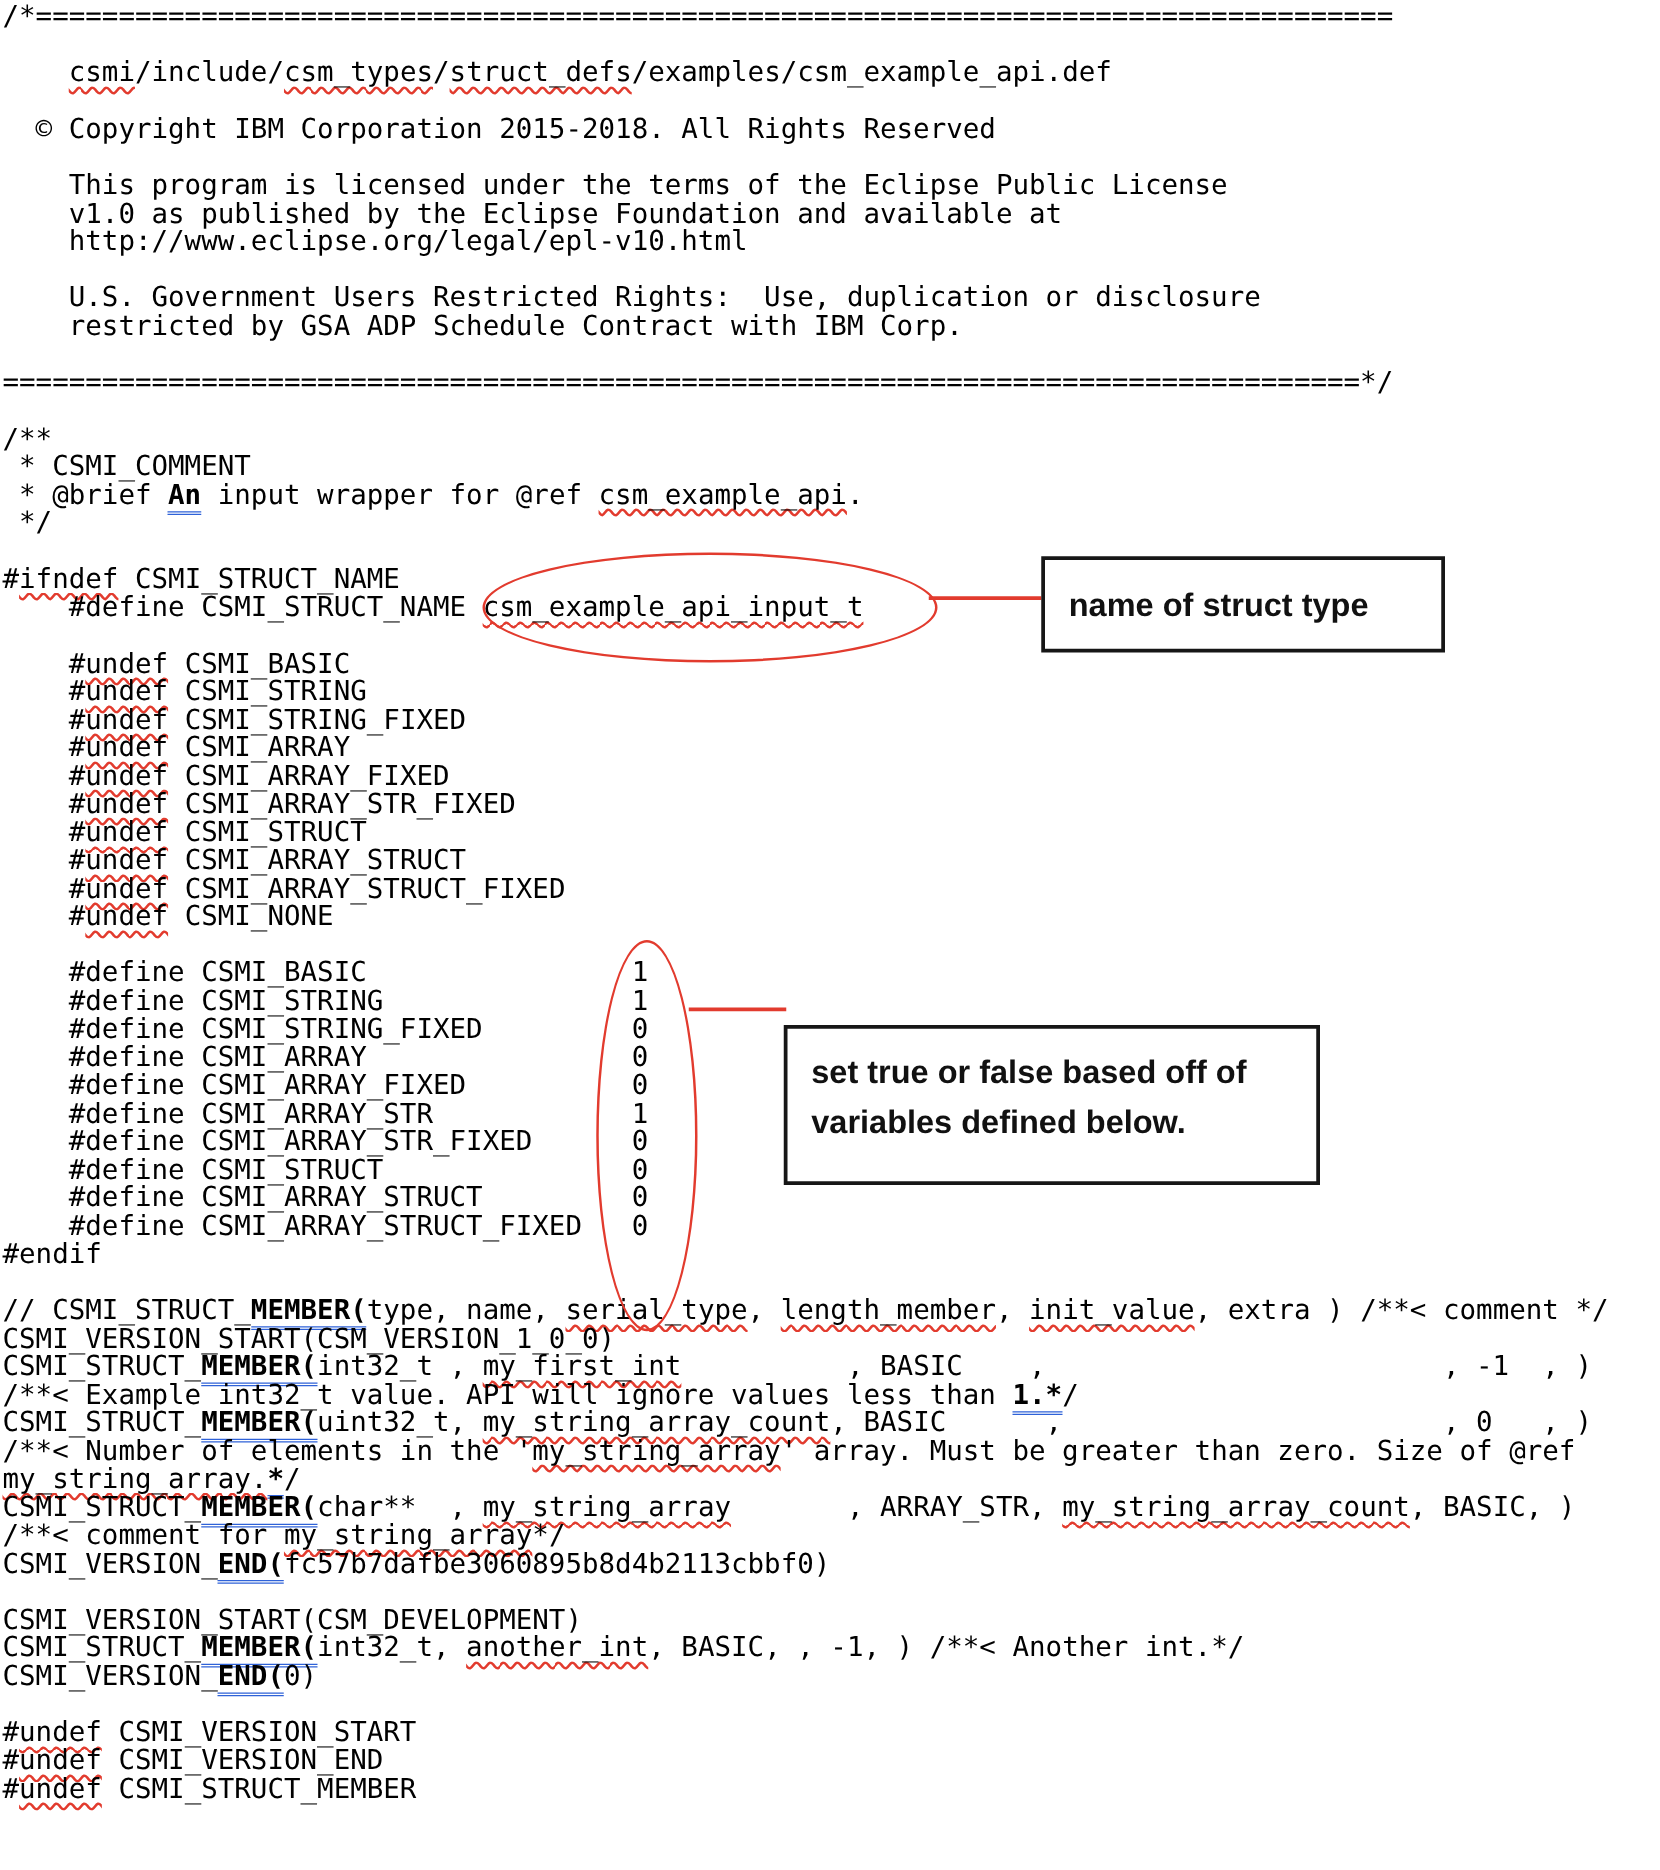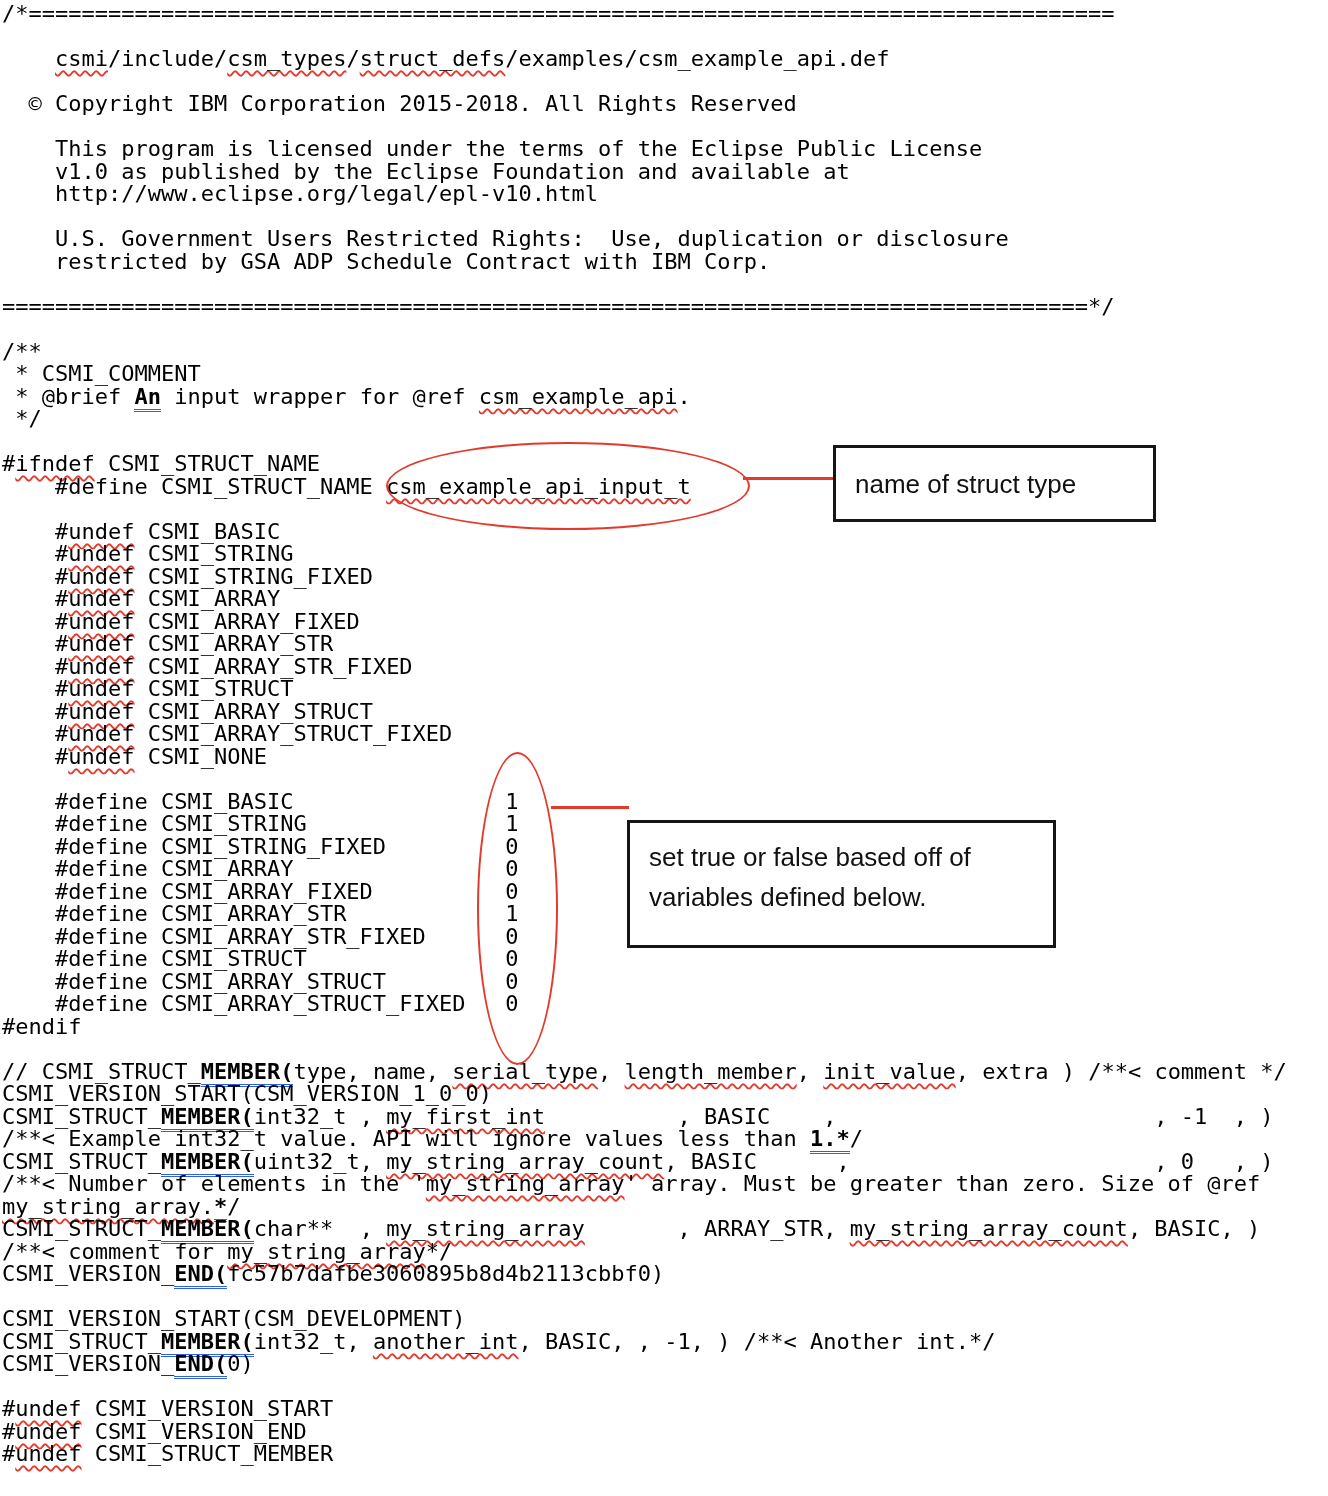--- a/index.html
+++ b/index.html
@@ -44,20 +44,21 @@
   }
   .callout {
     position: absolute;
     border: 3px solid #161616;
     background: #ffffff;
     font-family: "Liberation Sans", sans-serif;
     font-size: 26px;
     color: #111111;
     box-sizing: border-box;
     padding: 14px 18px 0 19px;
+    font-weight: bold;
   }
   .callout .cl-line { line-height: 40px; white-space: nowrap; }
 
   #ellipse-struct-name { left: 386px; top: 442px; width: 360px; height: 84px; }
   #connector-struct-name { left: 743px; top: 477px; width: 92px; }
   #callout-struct-name { left: 833px; top: 445px; width: 323px; height: 77px; padding-top: 16px; }
 
   #ellipse-flag-values { left: 477px; top: 752px; width: 77px; height: 309px; }
   #connector-flag-values { left: 551px; top: 806px; width: 78px; }
   #callout-flag-values { left: 627px; top: 820px; width: 429px; height: 128px; }
@@ -89,21 +90,20 @@
       <div class="ln"><span> */</span></div>
       <div class="ln"></div>
       <div class="ln"><span>#</span><span class="sq">ifndef</span><span> CSMI_STRUCT_NAME</span></div>
       <div class="ln"><span>    #define CSMI_STRUCT_NAME </span><span class="sq">csm_example_api_input_t</span></div>
       <div class="ln"></div>
       <div class="ln"><span>    #</span><span class="sq">undef</span><span> CSMI_BASIC</span></div>
       <div class="ln"><span>    #</span><span class="sq">undef</span><span> CSMI_STRING</span></div>
       <div class="ln"><span>    #</span><span class="sq">undef</span><span> CSMI_STRING_FIXED</span></div>
       <div class="ln"><span>    #</span><span class="sq">undef</span><span> CSMI_ARRAY</span></div>
       <div class="ln"><span>    #</span><span class="sq">undef</span><span> CSMI_ARRAY_FIXED</span></div>
-      <div class="ln"><span>    #</span><span class="sq">undef</span><span> CSMI_ARRAY_STR</span></div>
       <div class="ln"><span>    #</span><span class="sq">undef</span><span> CSMI_ARRAY_STR_FIXED</span></div>
       <div class="ln"><span>    #</span><span class="sq">undef</span><span> CSMI_STRUCT</span></div>
       <div class="ln"><span>    #</span><span class="sq">undef</span><span> CSMI_ARRAY_STRUCT</span></div>
       <div class="ln"><span>    #</span><span class="sq">undef</span><span> CSMI_ARRAY_STRUCT_FIXED</span></div>
       <div class="ln"><span>    #</span><span class="sq">undef</span><span> CSMI_NONE</span></div>
       <div class="ln"></div>
       <div class="ln"><span>    #define CSMI_BASIC                1</span></div>
       <div class="ln"><span>    #define CSMI_STRING               1</span></div>
       <div class="ln"><span>    #define CSMI_STRING_FIXED         0</span></div>
       <div class="ln"><span>    #define CSMI_ARRAY                0</span></div>

